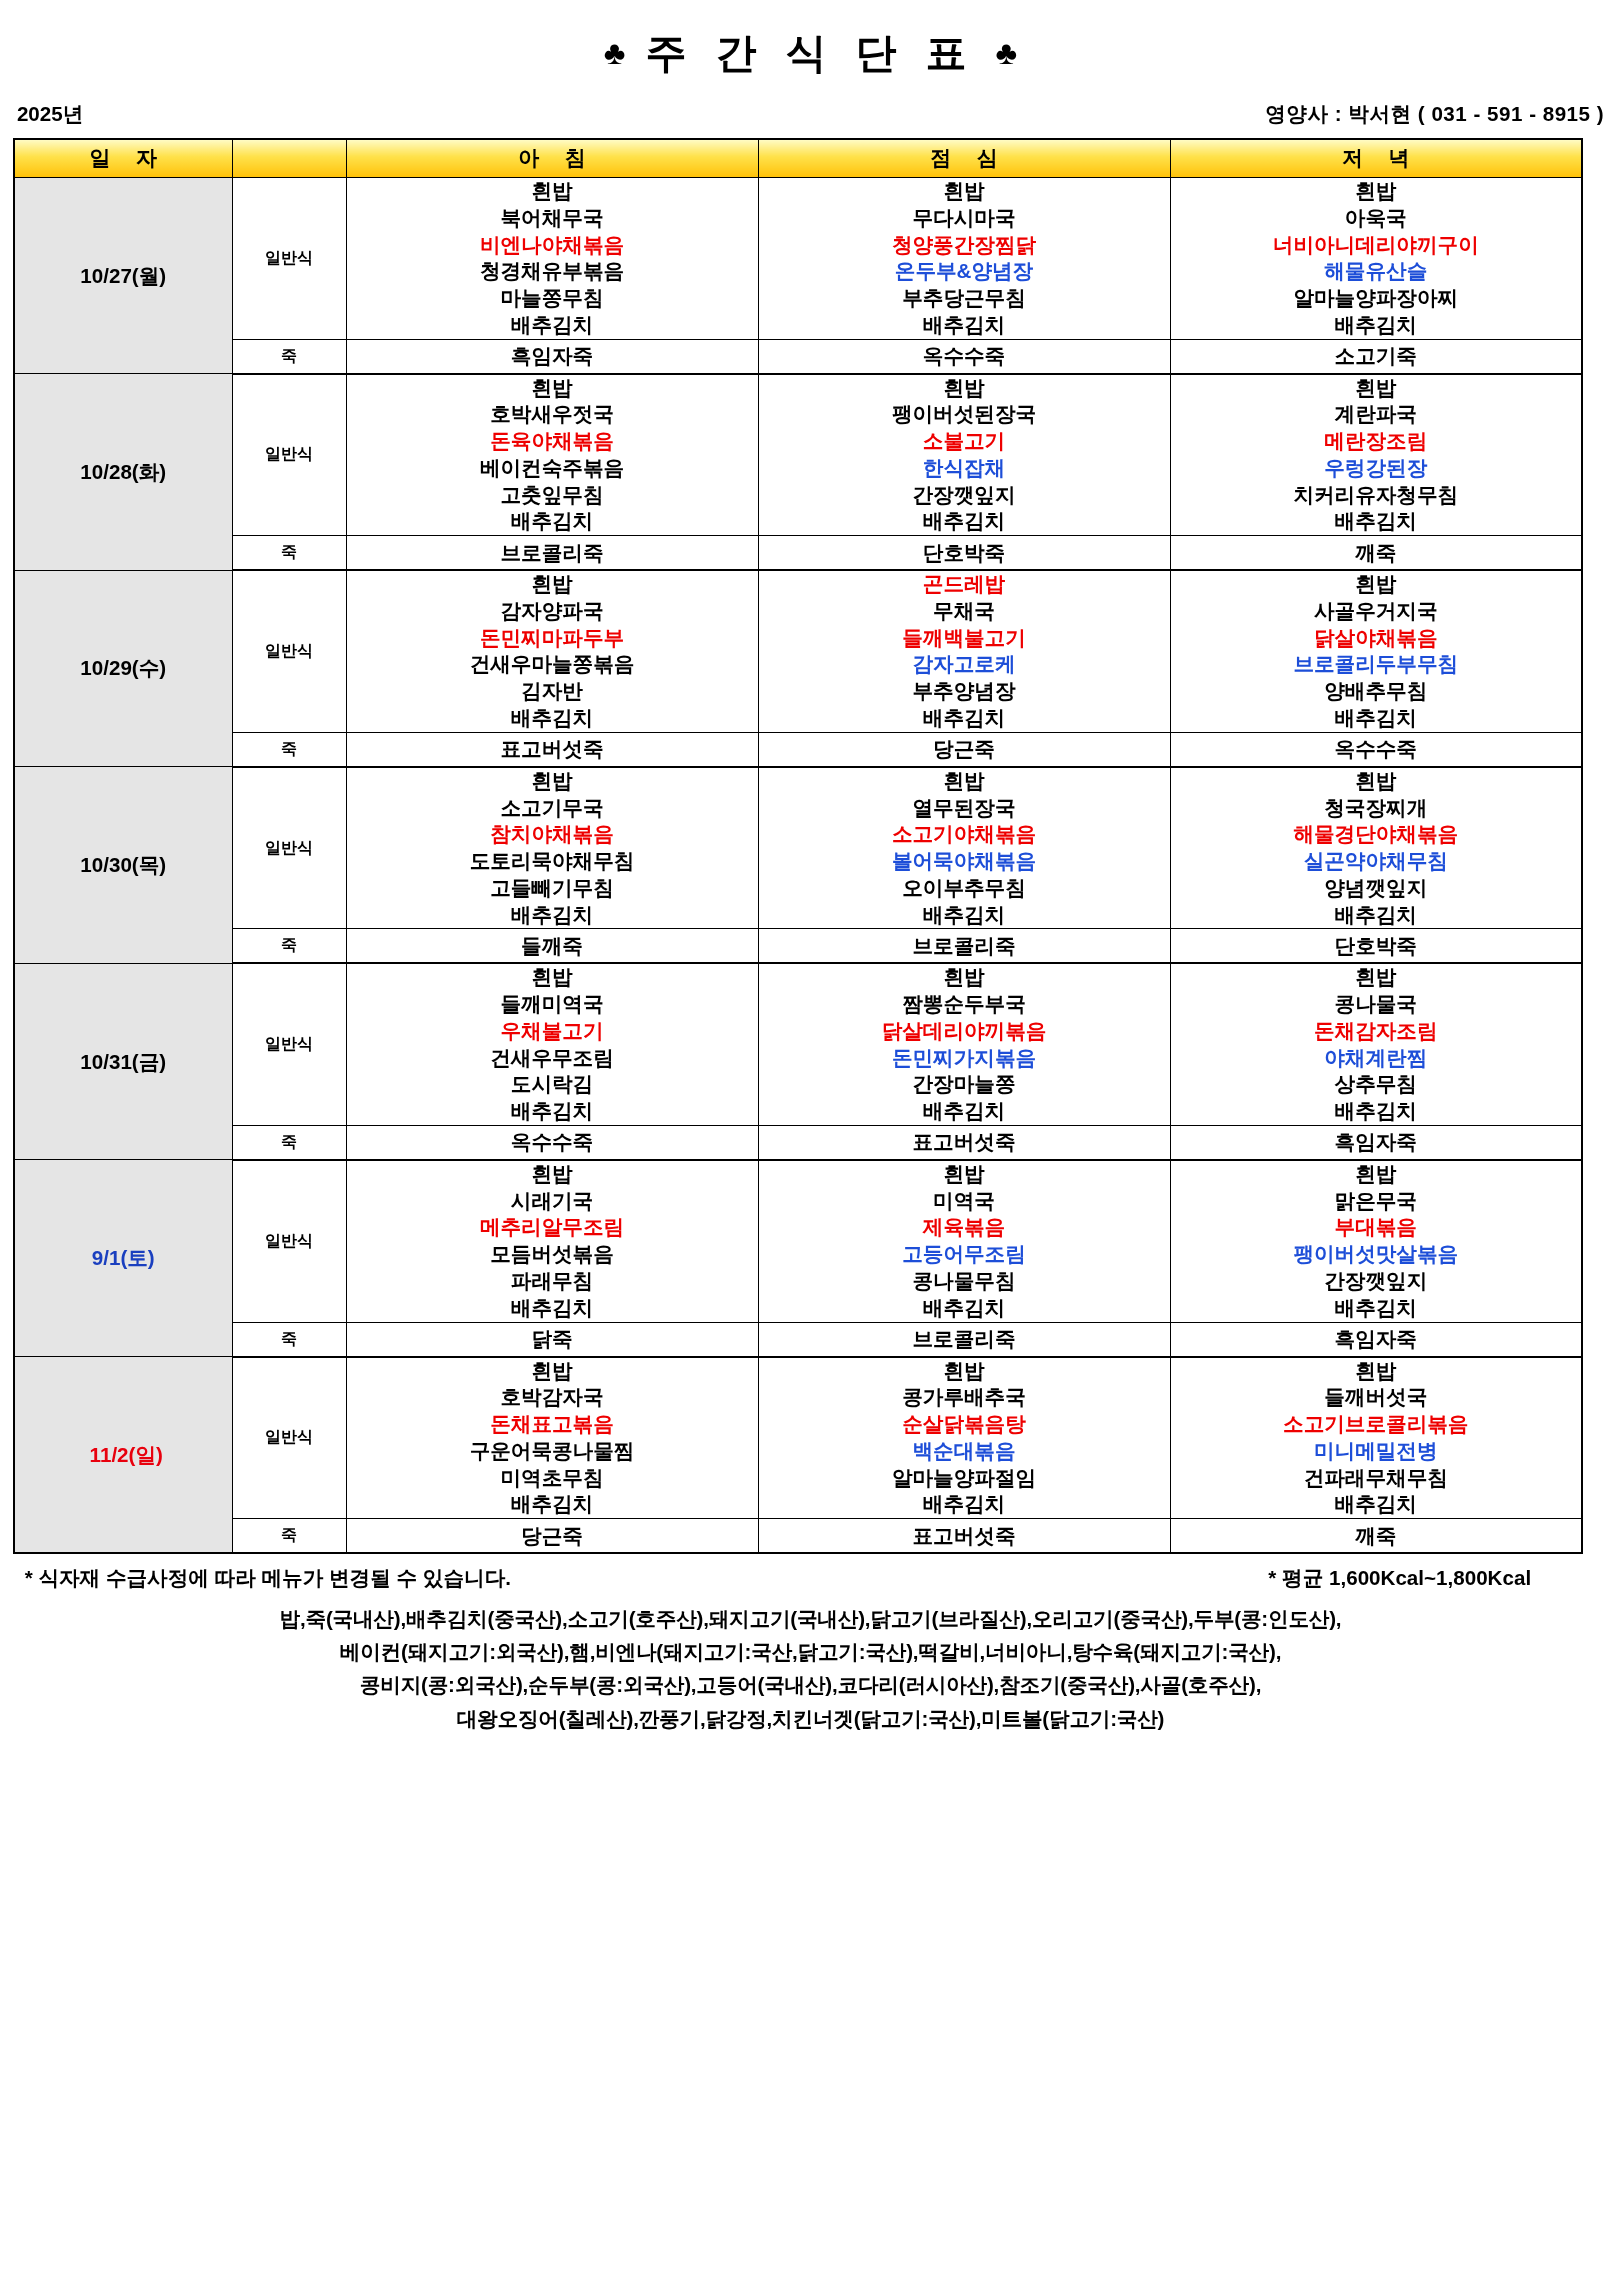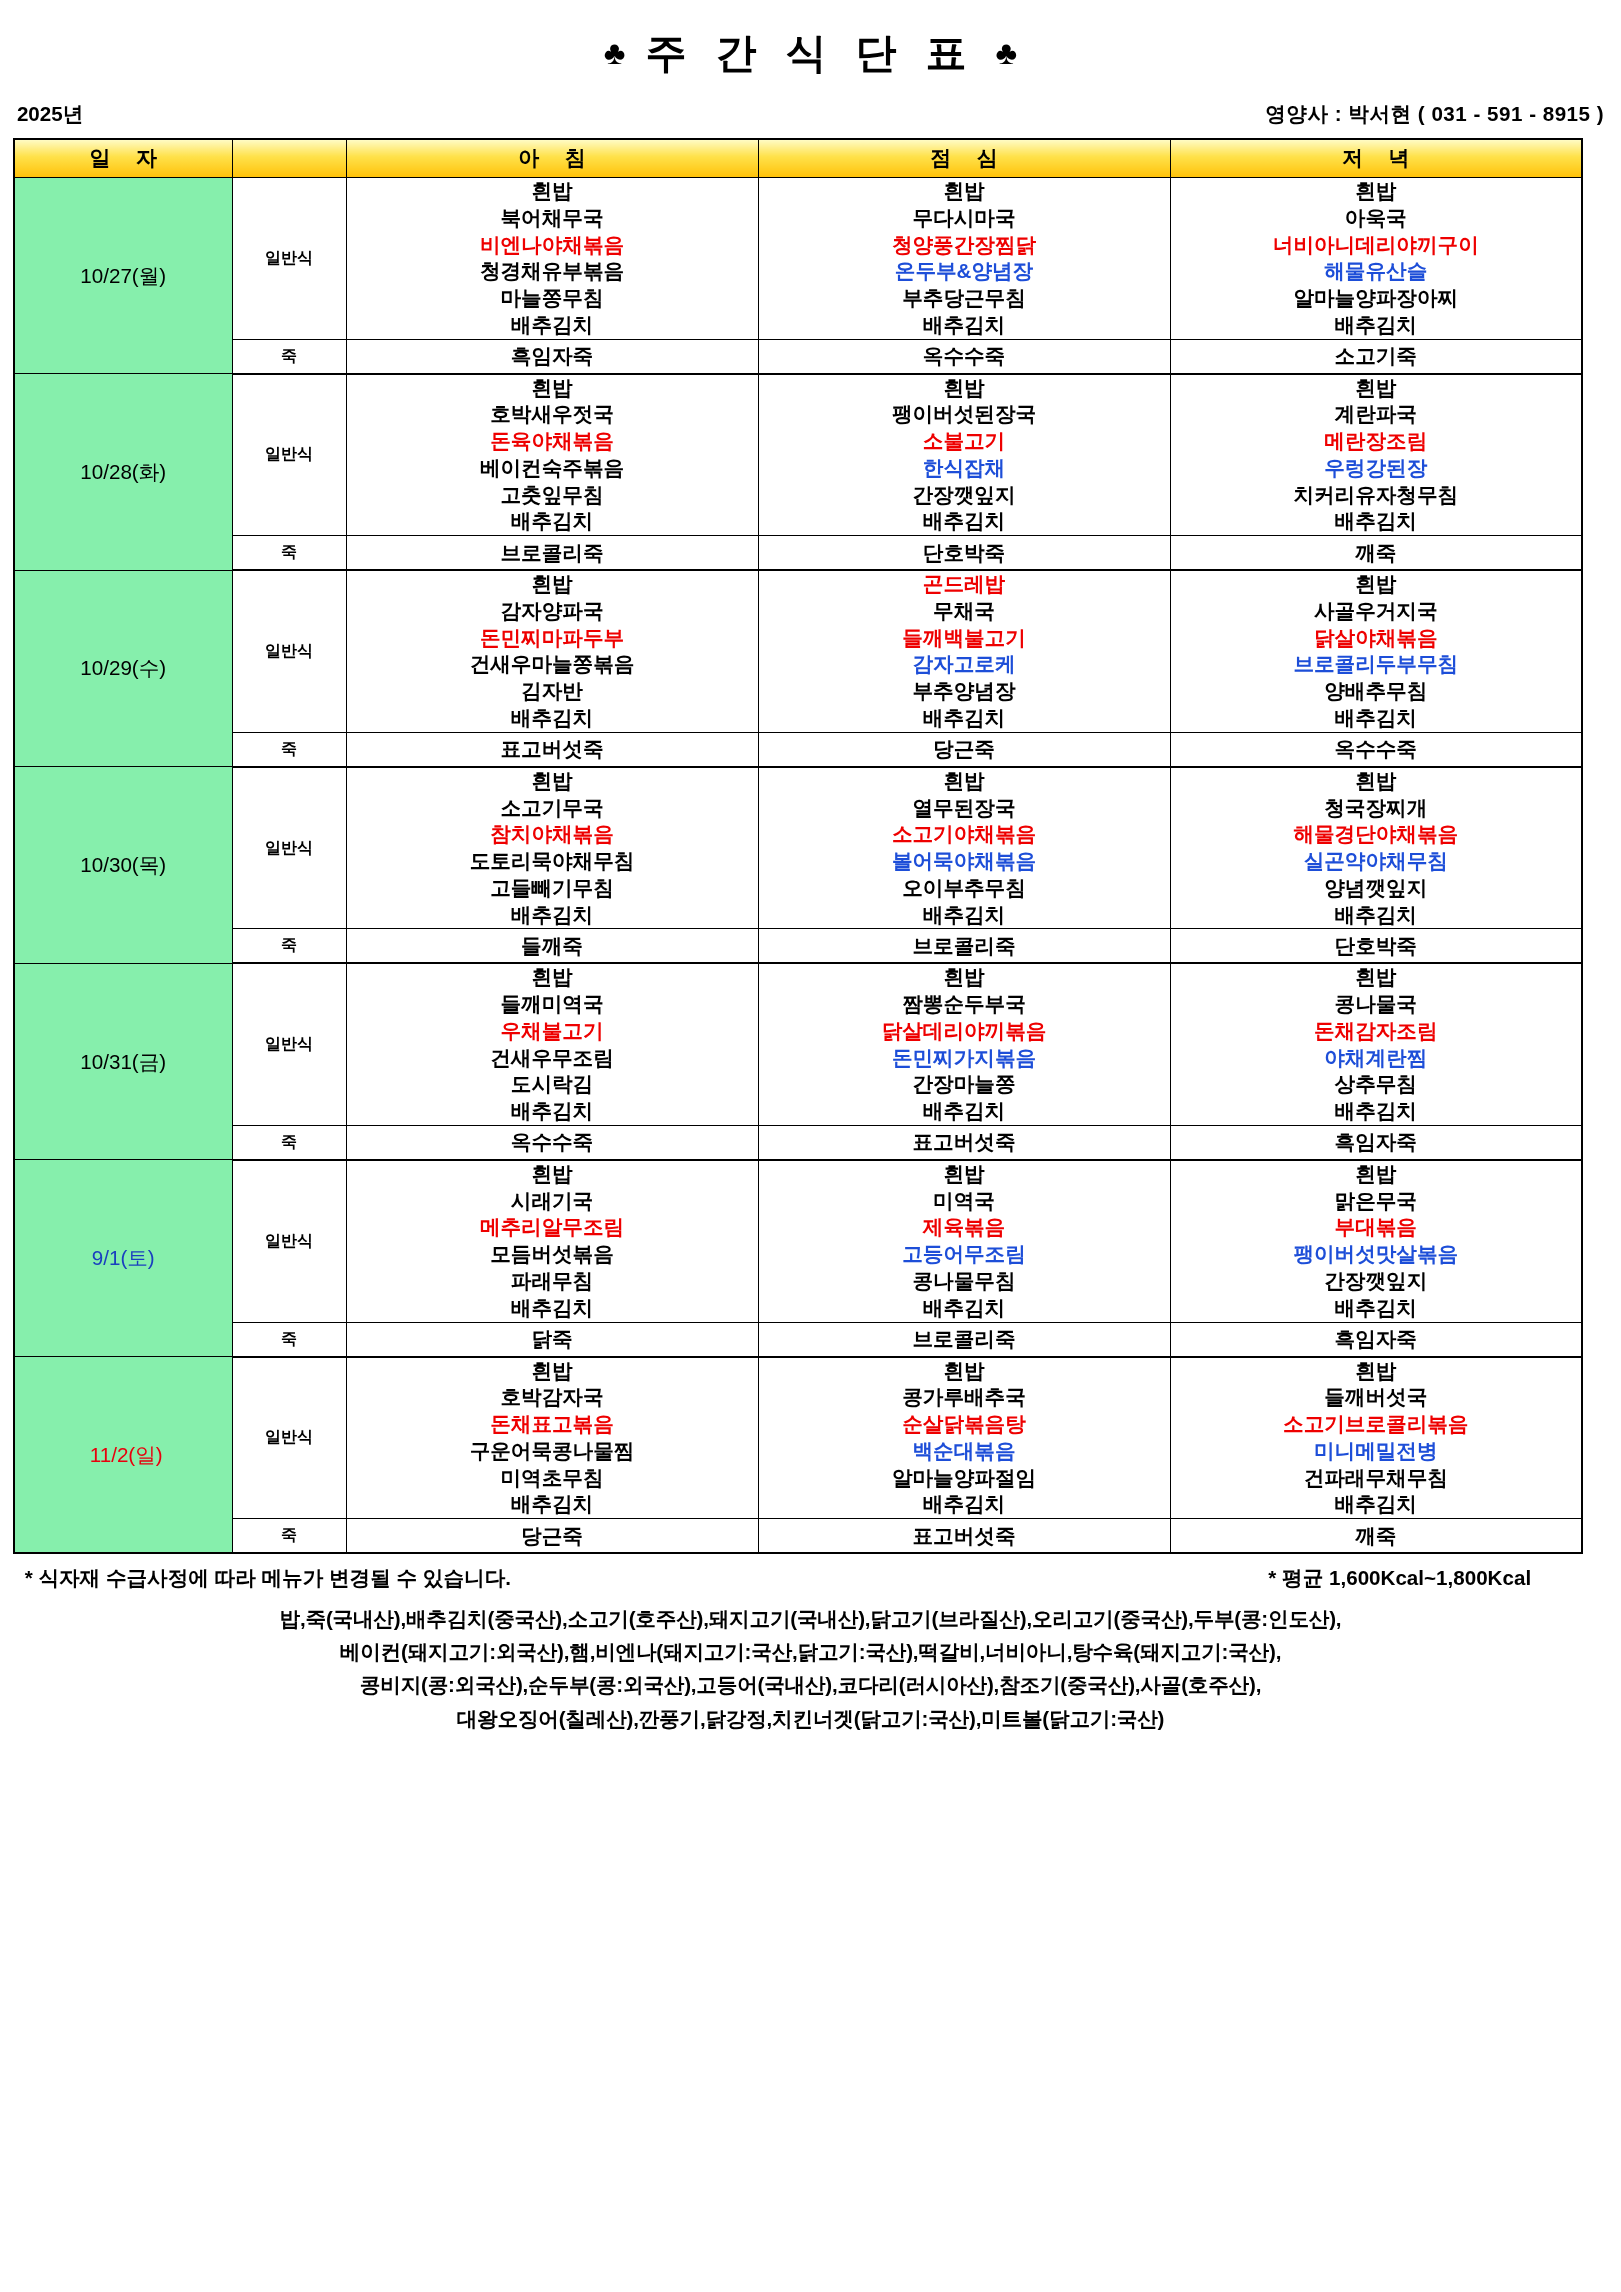--- a/index.html
+++ b/index.html
@@ -77,23 +77,23 @@
     font-weight: bold;
     letter-spacing: 9.8px;
     text-indent: 9.8px;
     background: linear-gradient(to bottom, #FFFBC4 0%, #FFE14A 45%, #FFC20A 100%);
     border-bottom: 2.9px solid #000;
   }
   thead th.blank { letter-spacing: 0; }
 
   
   td.date-cell {
-    background: #86efac;
-    font-size: 20.6px;
-    font-weight: normal;
+    background: #e5e5e5;
+    font-size: 20.6px;
+    font-weight: bold;
     border-right: 2px solid #000;
   }
   td.date-cell .d-weekday-sun { color: #E8000D; margin-left: 6px; }
   td.date-cell .d-weekday-sat { color: #1A3FBF; }
   td.date-cell .d-weekday-wd  { color: #000000; }
 
   
   td.type-cell {
     font-size: 16px;
     font-weight: bold;

